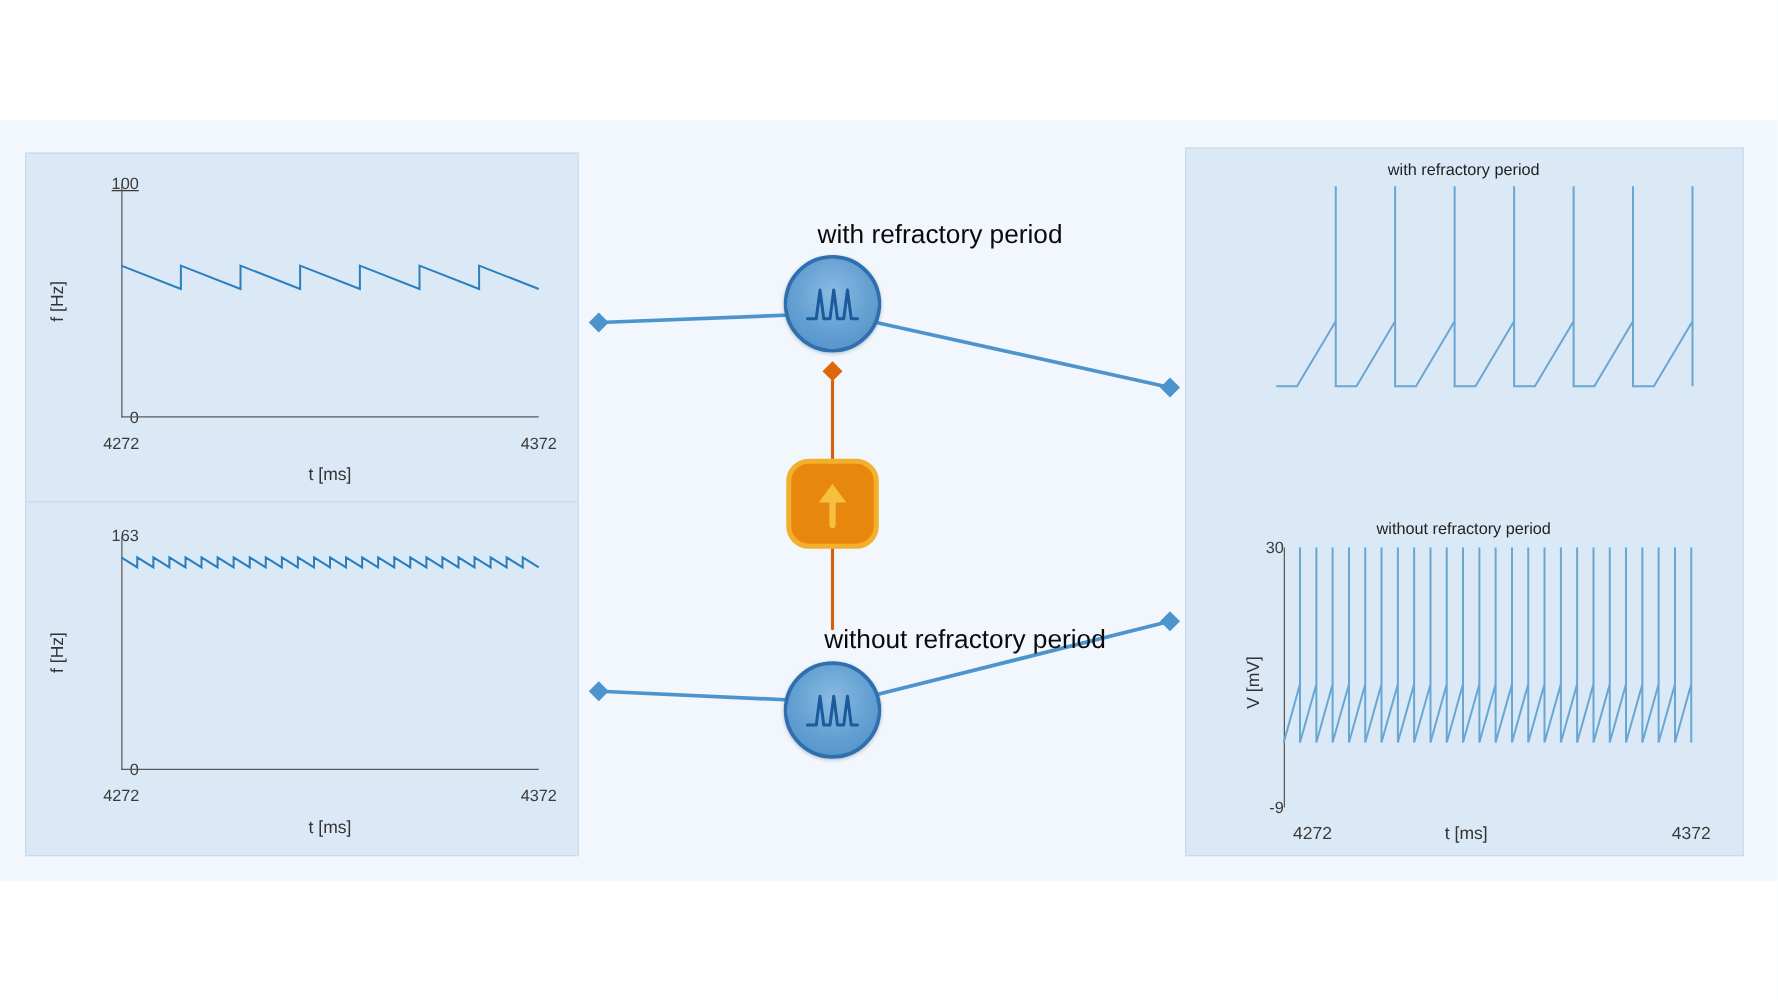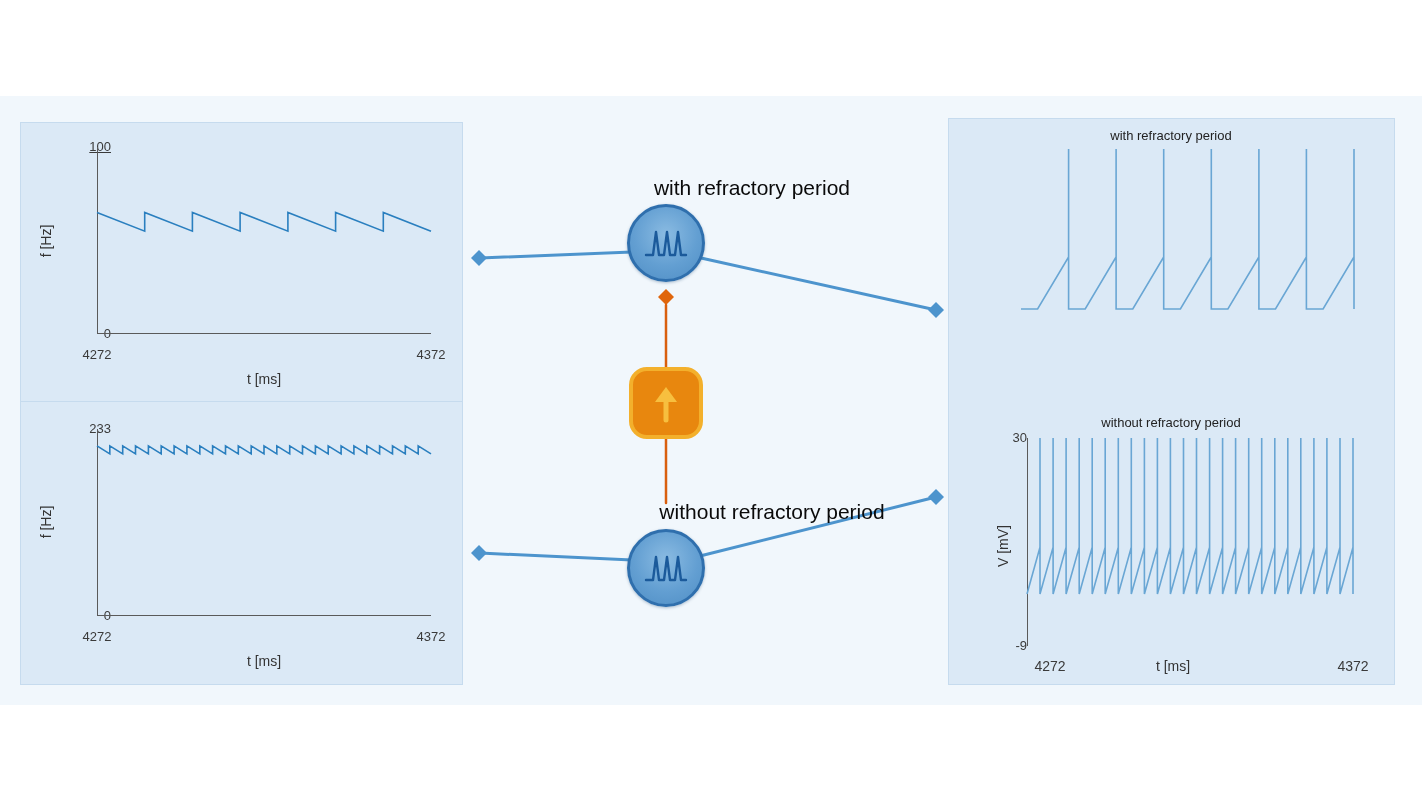--- a/index.html
+++ b/index.html
@@ -66,21 +66,21 @@
     <line class="axisline" x1="0.5" y1="0" x2="0.5" y2="187"></line>
     <line class="axisline" x1="0" y1="186.5" x2="334" y2="186.5"></line>
   <polyline points="0.0,65.5 47.7,84.2 47.7,65.5 95.4,84.2 95.4,65.5 143.1,84.2 143.1,65.5 190.9,84.2 190.9,65.5 238.6,84.2 238.6,65.5 286.3,84.2 286.3,65.5 334.0,84.2" fill="none" stroke="#2a7fbf" stroke-width="1.6" stroke-linejoin="miter"></polyline>
     </svg>
   <span class="ticklabel tc" style="left:46px;top:225px;width:60px;">4272</span>
   <span class="ticklabel tc" style="left:380px;top:225px;width:60px;">4372</span>
   <span class="axis-label tc" style="left:193px;top:249px;width:100px;">t [ms]</span>
 </section>
 
 <section class="panel" id="panel-rate-without">
-  <span class="ticklabel tr" style="left:34px;top:20px;width:56px;">233</span>
+  <span class="ticklabel tr" style="left:34px;top:20px;width:56px;">163</span>
   <span class="ticklabel tr" style="left:34px;top:207px;width:56px;">0</span>
   <span class="axis-label rot" style="left:25px;top:120px;">f [Hz]</span>
   <svg class="plot" width="334" height="187" style="left:76px;top:27px;">
     <line class="axisline" x1="0.5" y1="0" x2="0.5" y2="187"></line>
     <line class="axisline" x1="0" y1="186.5" x2="334" y2="186.5"></line>
   <polyline points="0.0,16.9 12.8,24.9 12.8,16.9 25.7,24.9 25.7,16.9 38.5,24.9 38.5,16.9 51.4,24.9 51.4,16.9 64.2,24.9 64.2,16.9 77.1,24.9 77.1,16.9 89.9,24.9 89.9,16.9 102.8,24.9 102.8,16.9 115.6,24.9 115.6,16.9 128.5,24.9 128.5,16.9 141.3,24.9 141.3,16.9 154.2,24.9 154.2,16.9 167.0,24.9 167.0,16.9 179.8,24.9 179.8,16.9 192.7,24.9 192.7,16.9 205.5,24.9 205.5,16.9 218.4,24.9 218.4,16.9 231.2,24.9 231.2,16.9 244.1,24.9 244.1,16.9 256.9,24.9 256.9,16.9 269.8,24.9 269.8,16.9 282.6,24.9 282.6,16.9 295.5,24.9 295.5,16.9 308.3,24.9 308.3,16.9 321.2,24.9 321.2,16.9 334.0,24.9" fill="none" stroke="#2a7fbf" stroke-width="1.6" stroke-linejoin="miter"></polyline>
     </svg>
   <span class="ticklabel tc" style="left:46px;top:228px;width:60px;">4272</span>
   <span class="ticklabel tc" style="left:380px;top:228px;width:60px;">4372</span>
   <span class="axis-label tc" style="left:193px;top:252px;width:100px;">t [ms]</span>

